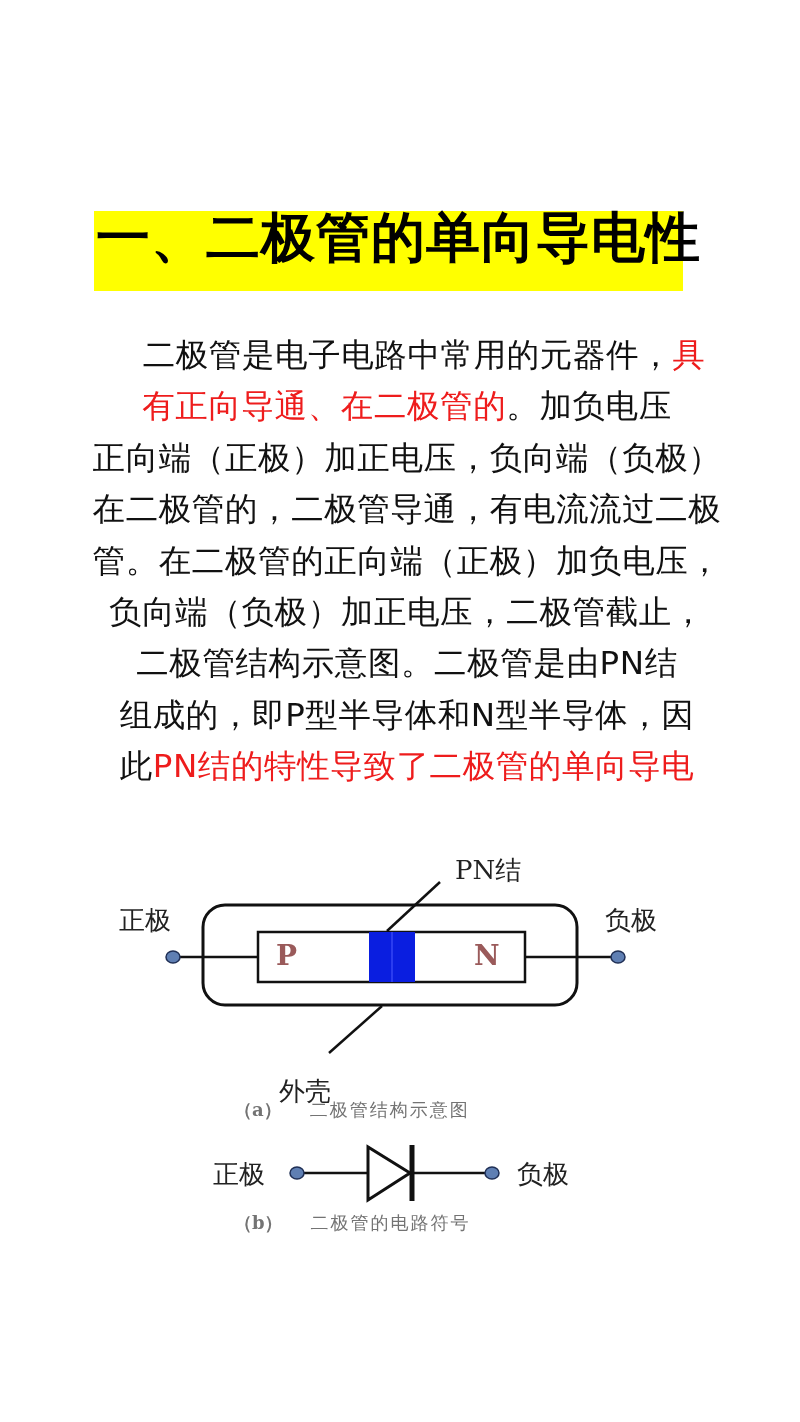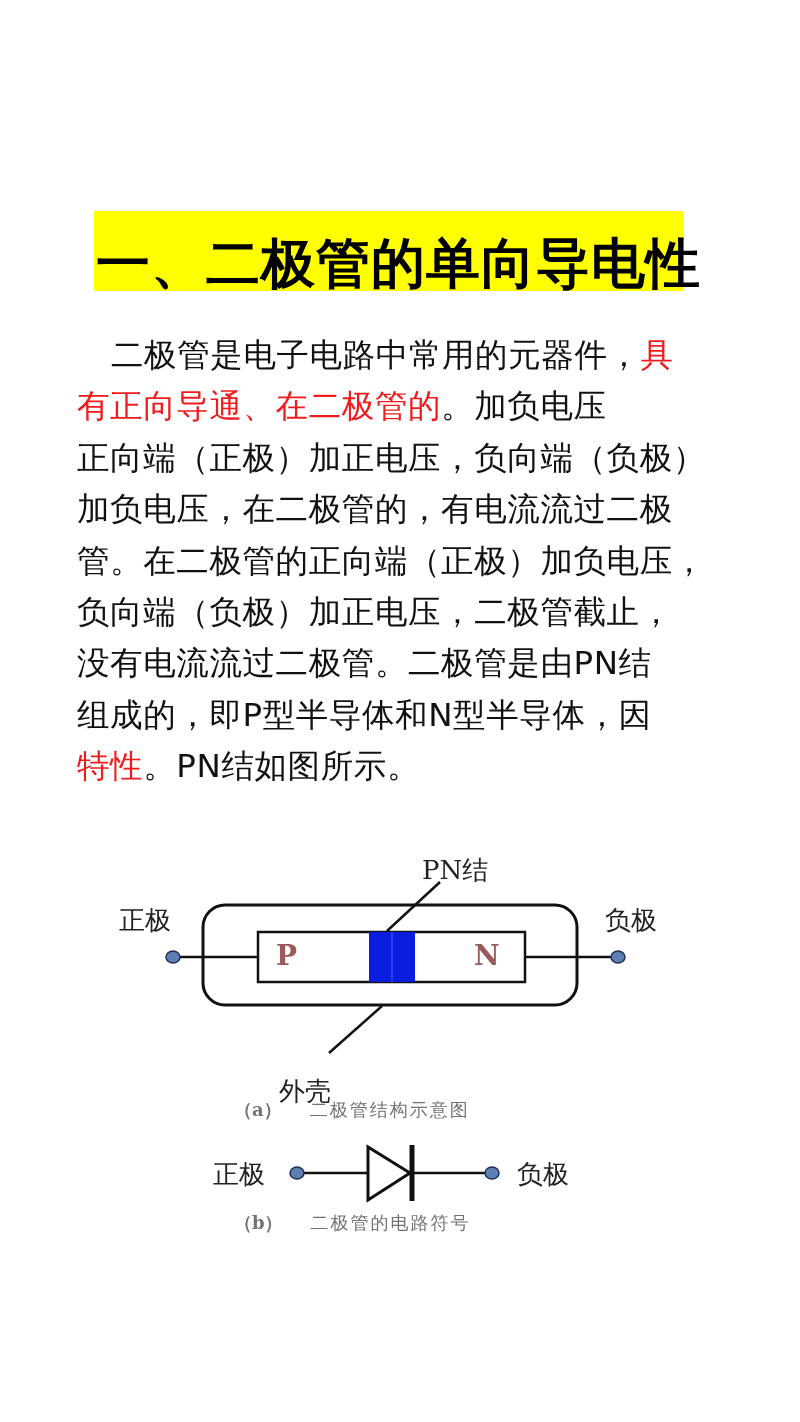--- a/index.html
+++ b/index.html
@@ -4,32 +4,33 @@
   <style>
     html, body { margin: 0; padding: 0; background: #ffffff; }
     body {
       width: 800px; height: 1422px; position: relative; overflow: hidden;
       font-family: "DejaVu Sans", "Liberation Sans", sans-serif;
       color: #111111;
     }
     .title-box {
       position: absolute; left: 94px; top: 211px; width: 589px; height: 80px;
       background: #ffff00;
-      display: flex; align-items: flex-end;
+      display: flex; align-items: flex-start;
     }
     .title-text {
       font-family: "DejaVu Sans", sans-serif;
       font-weight: bold; font-size: 54px; letter-spacing: 1px;
       color: #000000; white-space: nowrap; padding-left: 2px; line-height: 1;
     }
     .body-text {
       position: absolute; left: 77px; top: 330px; width: 660px;
       font-family: "DejaVu Sans", sans-serif;
       font-size: 32.5px; line-height: 51.4px; color: #111111;
       letter-spacing: 0.6px;
+      text-align: center;
     }
     .line { display: block; white-space: nowrap; height: 51.4px; }
     .indent { padding-left: 34px; }
     .red { color: #ee1c1c; }
     .diagram { position: absolute; left: 0; top: 0; width: 800px; height: 1422px; }
     .lbl {
       position: absolute; font-family: "DejaVu Serif", serif; font-size: 26px;
       color: #222222; white-space: nowrap; line-height: 1;
     }
     .caption {
@@ -46,26 +47,26 @@
 <body>
 
 <div class="title-box">
   <span class="title-text">一、二极管的单向导电性</span>
 </div>
 
 <div class="body-text" id="para">
     <span class="line indent"><span>二极管是电子电路中常用的元器件，</span><span class="red">具</span></span>
     <span class="line"><span class="red">有正向导通、在二极管的</span><span>。加负电压</span></span>
     <span class="line"><span>正向端（正极）加正电压，负向端（负极）</span></span>
-    <span class="line"><span>加负电压，在二极管的，有电流流过二极</span></span>
+    <span class="line"><span>在二极管的，二极管导通，有电流流过二极</span></span>
     <span class="line"><span>管。在二极管的正向端（正极）加负电压，</span></span>
     <span class="line"><span>负向端（负极）加正电压，二极管截止，</span></span>
-    <span class="line"><span>没有电流流过二极管。二极管是由PN结</span></span>
+    <span class="line"><span>二极管结构示意图。二极管是由PN结</span></span>
     <span class="line"><span>组成的，即P型半导体和N型半导体，因</span></span>
-    <span class="line"><span class="red">特性</span><span>。PN结如图所示。</span></span>
+    <span class="line"><span>此</span><span class="red">PN结的特性导致了二极管的单向导电</span></span>
   </div>
 
 <div class="diagram">
   <svg width="800" height="1422" style="position:absolute;left:0;top:0">
 
     <line x1="173" y1="957" x2="258" y2="957" stroke="#111" stroke-width="2.5"></line>
     <line x1="525" y1="957" x2="618" y2="957" stroke="#111" stroke-width="2.5"></line>
 
     <rect x="203" y="905" width="374" height="100" rx="22" ry="22" fill="none" stroke="#111" stroke-width="3"></rect>
 
@@ -75,21 +76,21 @@
     <line x1="392" y1="932" x2="392" y2="982" stroke="#2a3cf0" stroke-width="2"></line>
 
     <ellipse cx="173" cy="957" rx="7" ry="6" fill="#5f7fb3" stroke="#1f2f55" stroke-width="1.5"></ellipse>
     <ellipse cx="618" cy="957" rx="7" ry="6" fill="#5f7fb3" stroke="#1f2f55" stroke-width="1.5"></ellipse>
 
     <line x1="440" y1="882" x2="387" y2="931" stroke="#111" stroke-width="2.5"></line>
     <line x1="382" y1="1006" x2="329" y2="1053" stroke="#111" stroke-width="2.5"></line>
   </svg>
   <span class="lbl" style="left:119px;top:907px">正极</span>
   <span class="lbl" style="left:605px;top:907px">负极</span>
-  <span class="lbl" style="left:422px;top:857px">PN结</span>
+  <span class="lbl" style="left:455px;top:857px">PN结</span>
   <span class="lbl" style="left:279px;top:1078px">外壳</span>
   <span class="pn-letter" style="left:276px;top:942px">P</span>
   <span class="pn-letter" style="left:474px;top:942px">N</span>
   <div class="caption" style="left:234px;top:1101px">
     <span class="tag">（a）</span><span>二极管结构示意图</span>
   </div>
 </div>
 
 <div class="diagram">
   <svg width="800" height="1422" style="position:absolute;left:0;top:0">

